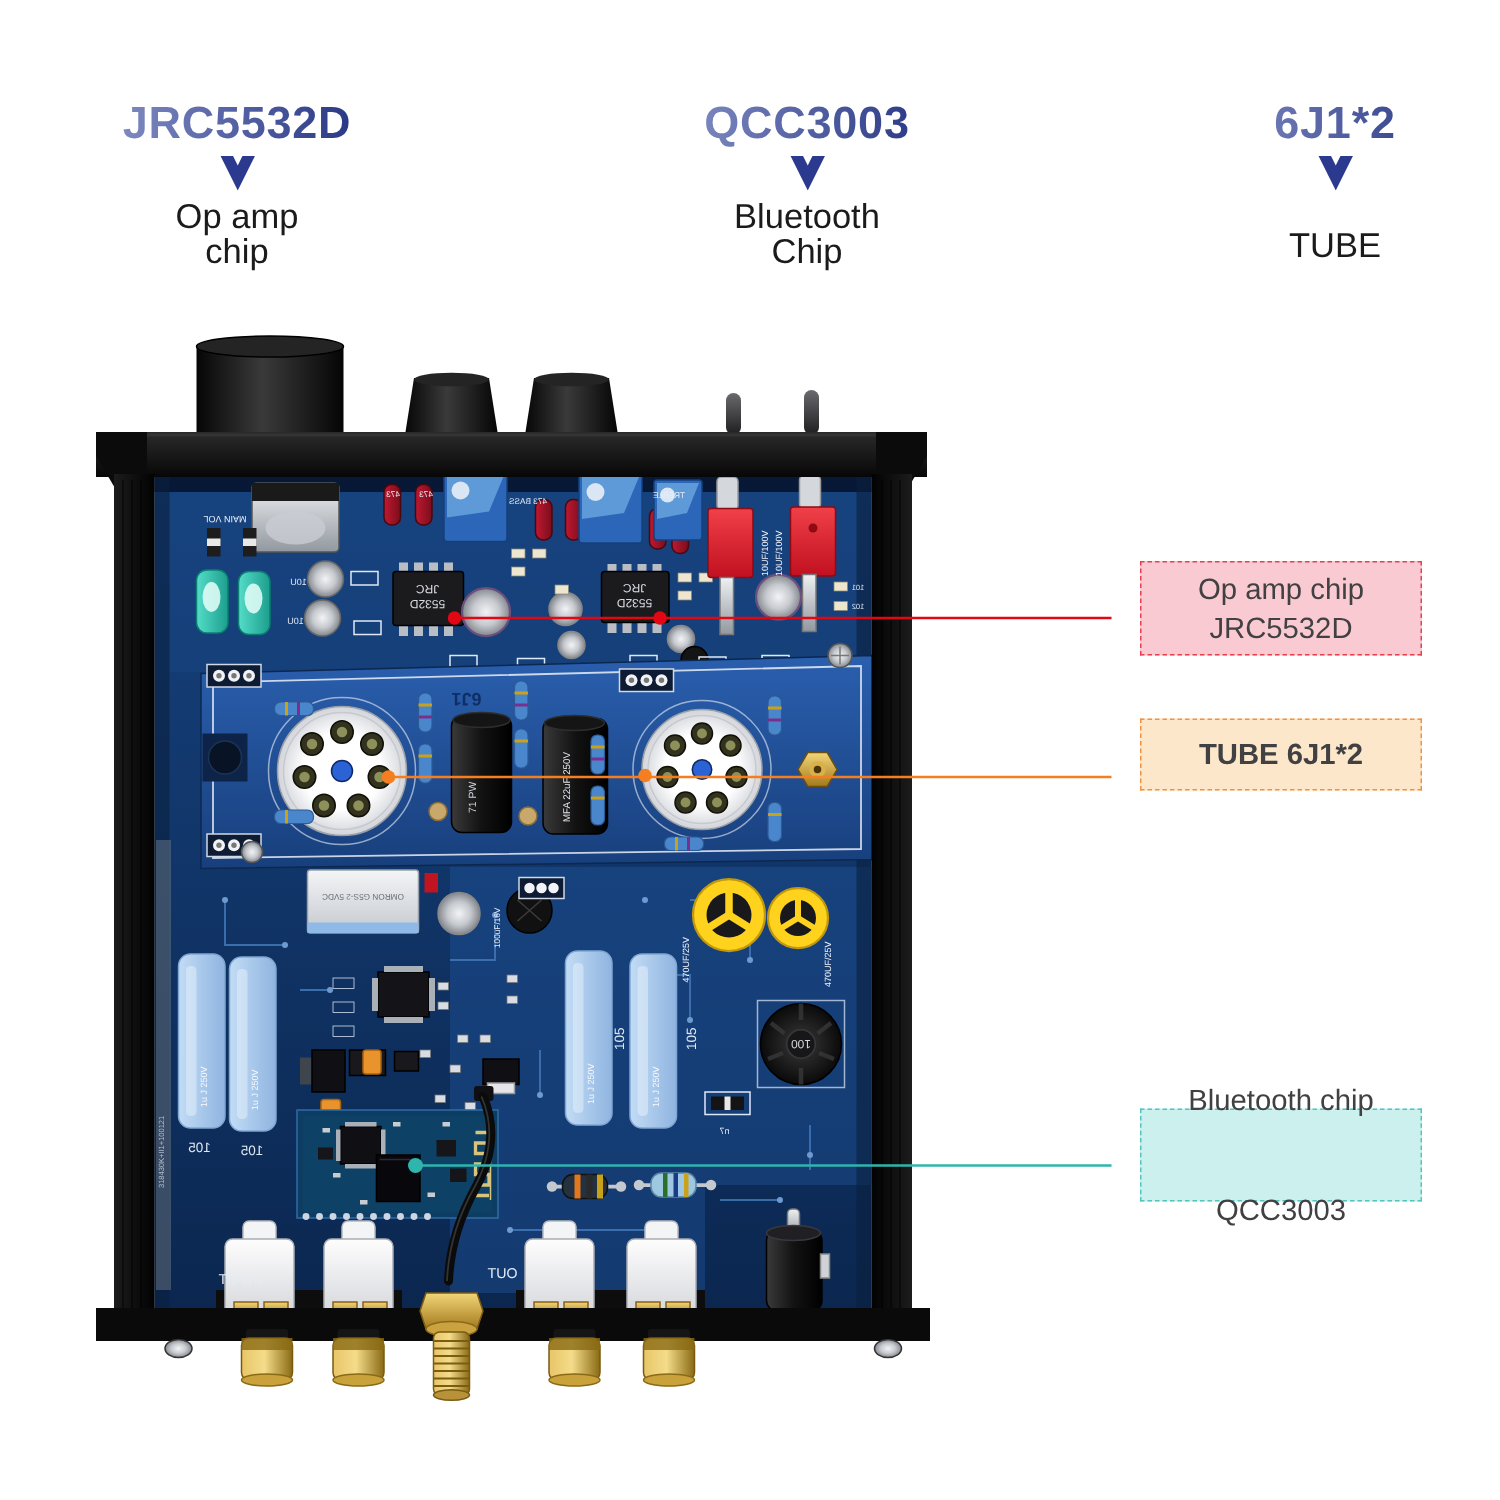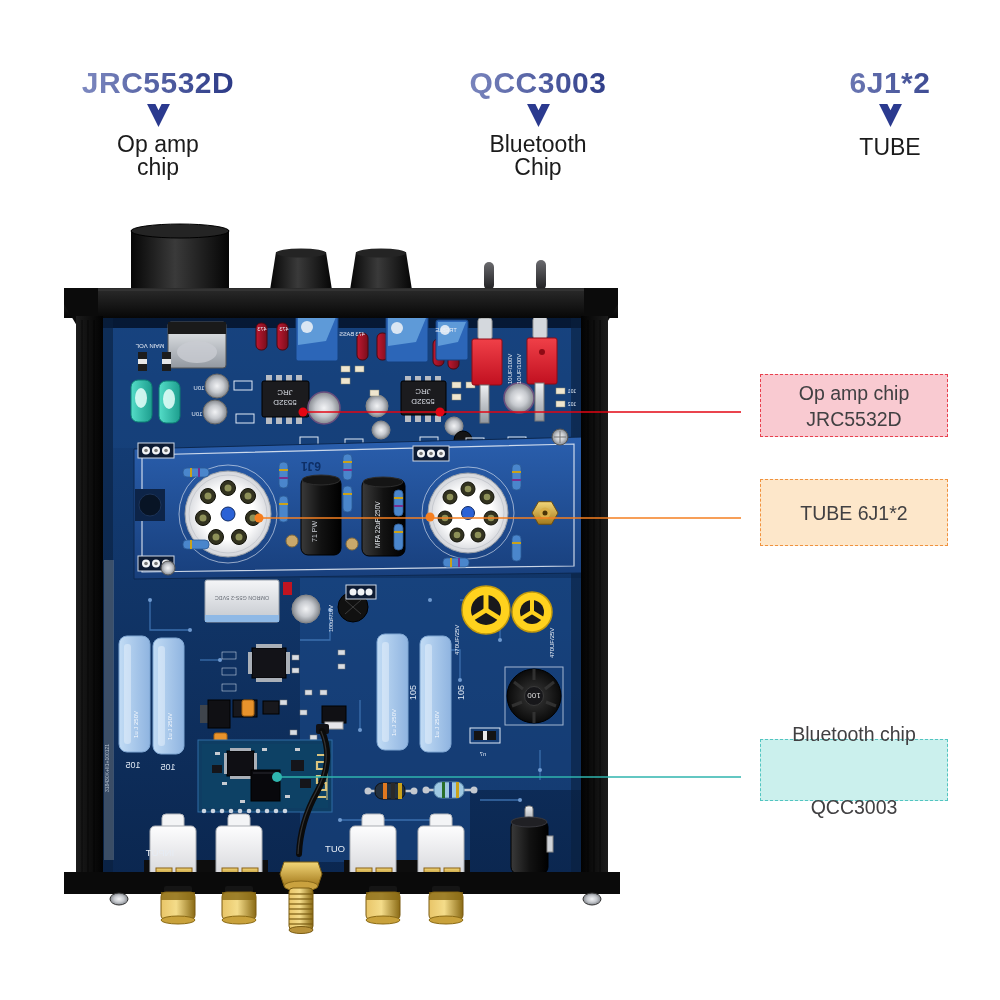--- a/index.html
+++ b/index.html
@@ -5,21 +5,21 @@
   html,body{margin:0;padding:0;background:#fff;}
   .stage{position:relative;width:1000px;height:1000px;background:#ffffff;overflow:hidden;
          font-family:"Liberation Sans",sans-serif;border-radius:32px;}
   
   .toplabel{position:absolute;width:200px;text-align:center;}
   .tl-title{font-size:30px;font-weight:bold;letter-spacing:.5px;
             background:linear-gradient(90deg,#8a95c9,#1e2d7d);
             -webkit-background-clip:text;background-clip:text;color:transparent;}
   .tl-arrow{display:block;margin:4px auto 6px auto;width:25px;height:23px;}
   .tl-sub{font-size:23px;line-height:23px;color:#1b1b1b;}
-  .tl-sub.single{margin-top:9px;}
+  .tl-sub.single{margin-top:25px;}
   
   .callout{position:absolute;width:188px;border:1.6px dashed #999;box-sizing:border-box;
            display:flex;flex-direction:column;justify-content:center;text-align:center;
            font-size:19.5px;line-height:26px;color:#414042;margin-left:20px;}
   .photo{position:absolute;left:0;top:0;width:1000px;height:1000px;}
   svg text{font-family:"Liberation Sans",sans-serif;}
 </style>
 </head>
 <body>
 
@@ -773,21 +773,21 @@
     <g>
       <line x1="277" y1="777" x2="741" y2="777" stroke="#2fb5ae" stroke-width="1.6"></line>
       <circle cx="277" cy="777" r="5" fill="#2fb5ae"></circle>
     </g>
   </svg>
 
   <div class="callout" style="left: 740px; top: 374px; height: 63px; background: rgb(249, 202, 209); border-color: rgb(232, 64, 78);">
     <div>Op amp chip</div>
     <div>JRC5532D</div>
   </div>
-  <div class="callout" style="left: 740px; top: 479px; height: 67px; background: rgb(253, 231, 202); border-color: rgb(240, 146, 62);">
+  <div class="callout" style="left: 740px; top: 479px; height: 48px; background: rgb(253, 231, 202); border-color: rgb(240, 146, 62); font-weight: bold;">
     <div>TUBE 6J1*2</div>
     <div></div>
   </div>
   <div class="callout" style="left: 740px; top: 739px; height: 62px; background: rgb(203, 240, 237); border-color: rgb(82, 197, 193); gap: 47px;">
     <div>Bluetooth chip</div>
     <div>QCC3003</div>
   </div>
 
 </div>
 

